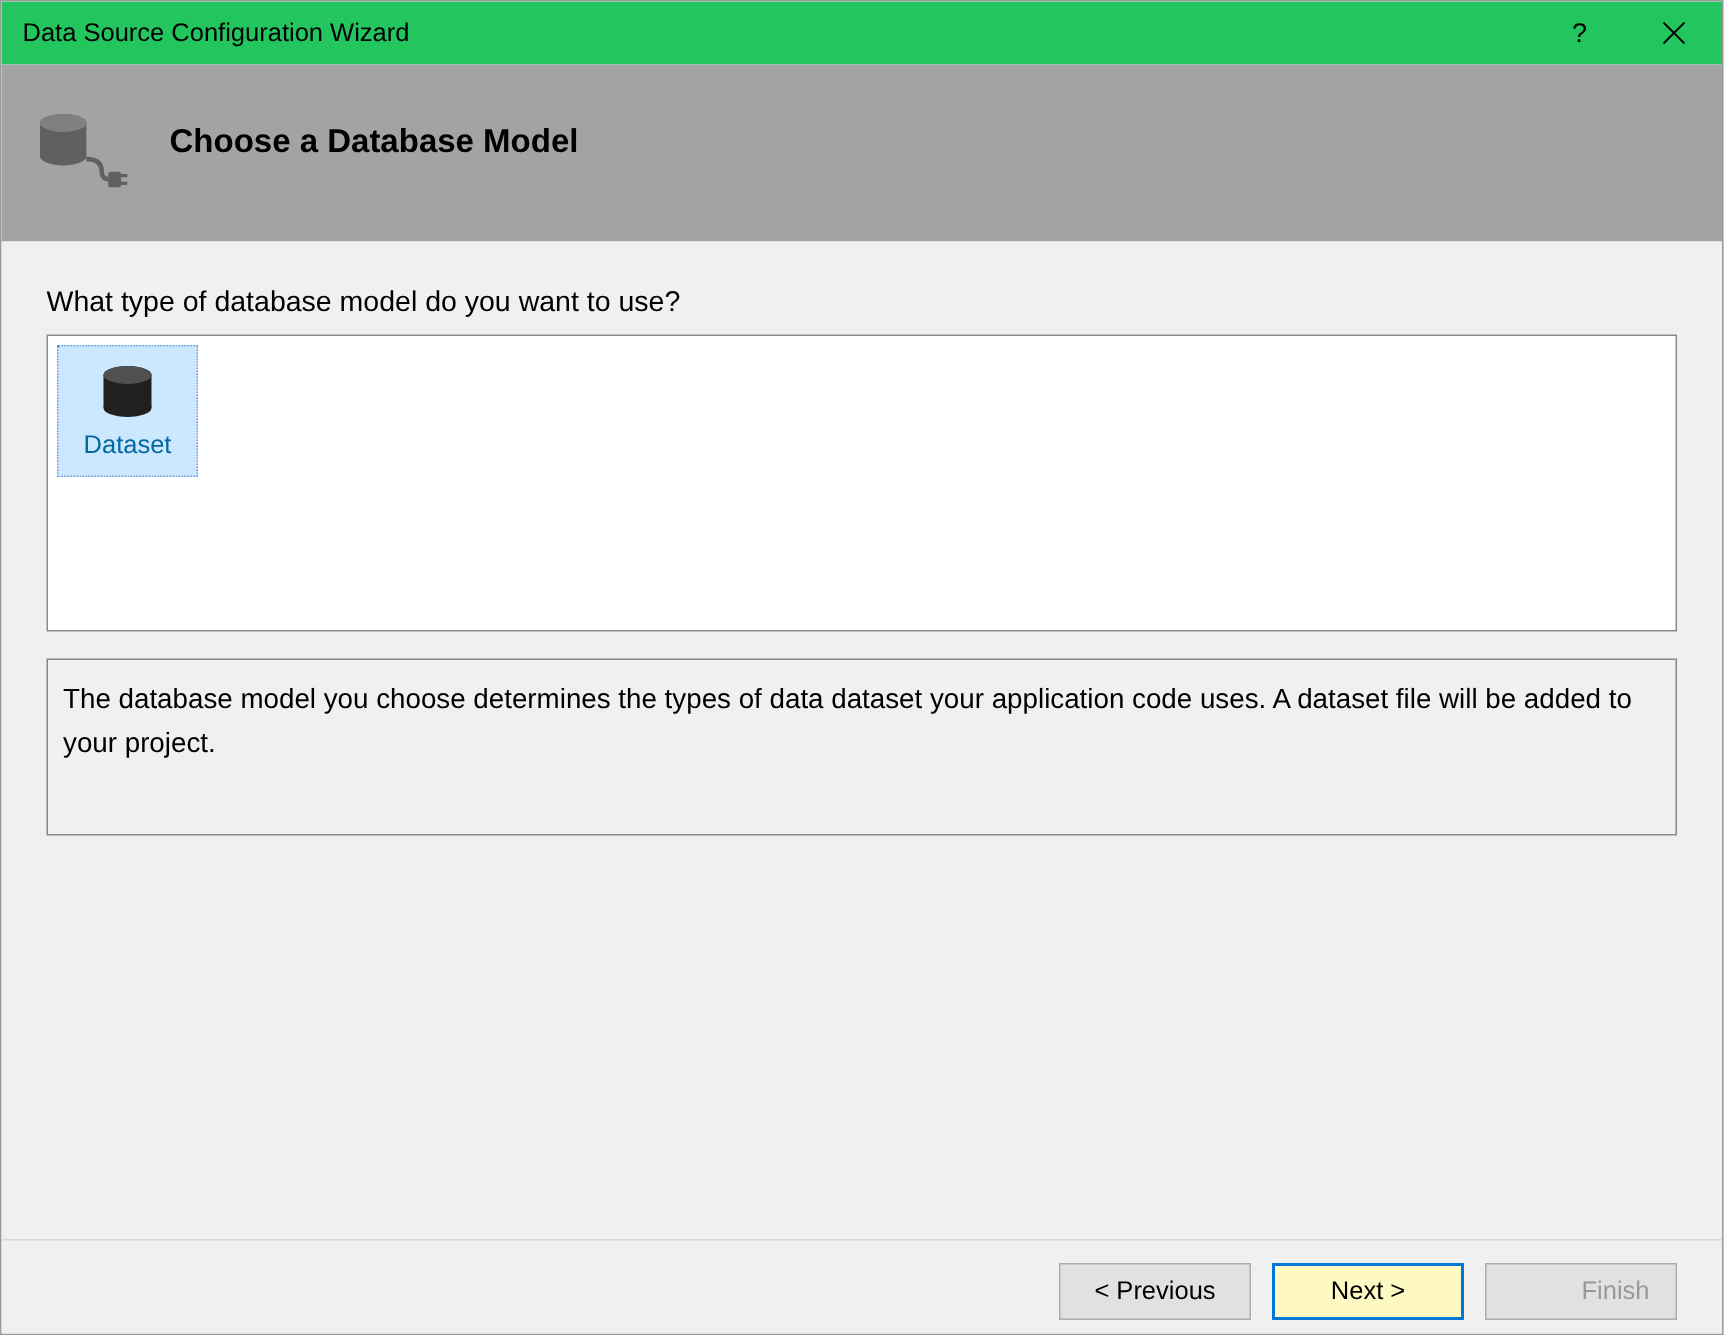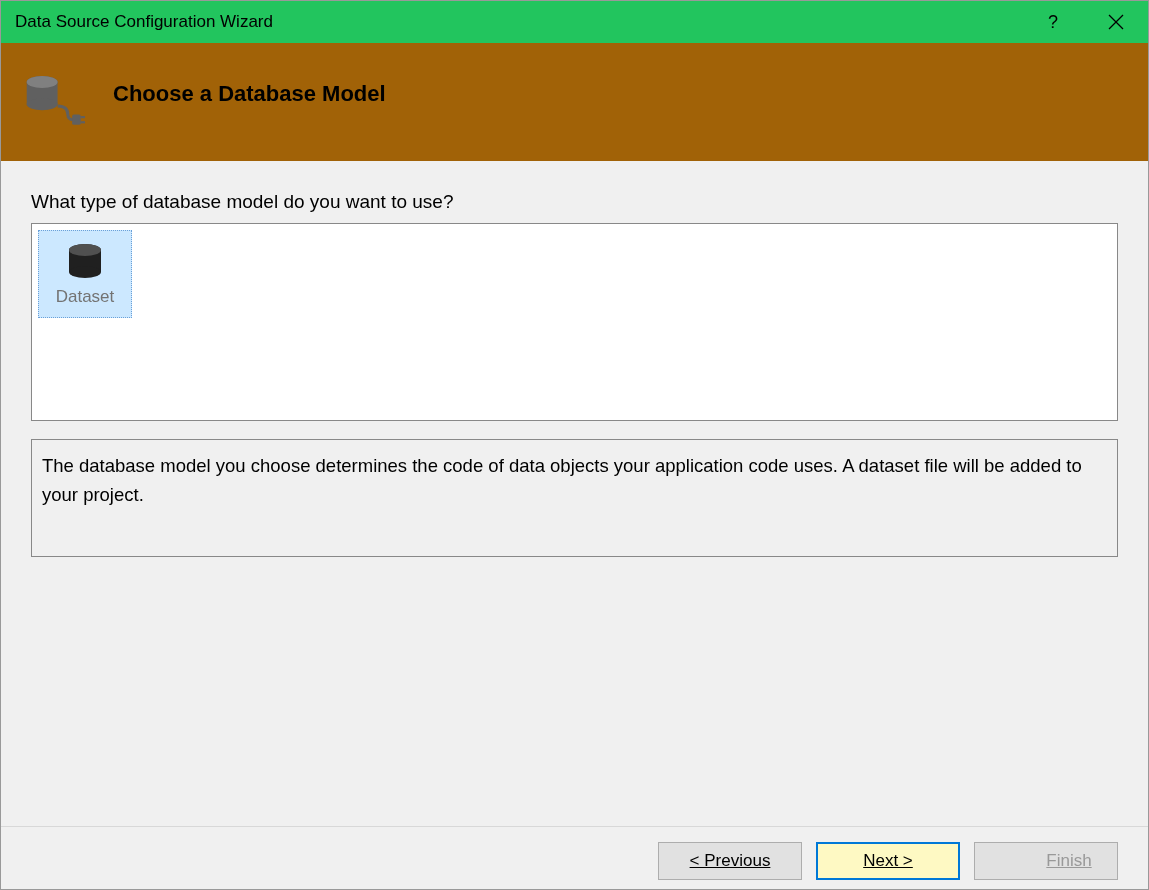--- a/index.html
+++ b/index.html
@@ -43,21 +43,21 @@
       padding: 4px 10px;
       display: flex;
       align-items: center;
       justify-content: center;
     }
     .titlebar-close svg {
       width: 16px;
       height: 16px;
     }
     .header-section {
-      background: #a16207;
+      background: #a3a3a3;
       padding: 26px 24px 32px 24px;
       display: flex;
       align-items: center;
       gap: 28px;
     }
     .header-icon {
       width: 60px;
       height: 60px;
       display: flex;
       align-items: flex-start;
@@ -101,21 +101,21 @@
     }
     .model-option-icon {
       width: 40px;
       height: 40px;
       display: flex;
       align-items: center;
       justify-content: center;
     }
     .model-option-label {
       font-size: 17px;
-      color: #737373;
+      color: #0369a1;
       text-align: center;
     }
     .description-box {
       border: 1px solid #888;
       background: #f0f0f0;
       padding: 12px 10px;
       height: 118px;
       font-size: 18.5px;
       color: #000;
       line-height: 1.55;
@@ -125,28 +125,27 @@
       border-top: 1px solid #d8d8d8;
       height: 68px;
       display: flex;
       align-items: center;
       justify-content: flex-end;
       padding: 0 30px;
       gap: 14px;
     }
     .wizard-button {
       height: 38px;
-      width: 144px;
+      width: 128px;
       font-size: 17px;
       font-family: inherit;
       background: #e1e1e1;
       border: 1px solid #adadad;
       color: #000;
       cursor: pointer;
-      text-decoration: underline;
     }
     .wizard-button.default {
       background: #fef9c3;
       border: 2px solid #0078d7;
     }
     .wizard-button.disabled {
       color: #999;
       cursor: default;
       padding-left: 46px;
     }
@@ -191,20 +190,20 @@
         <svg width="40" height="40" viewBox="0 0 40 40">
           <ellipse cx="20" cy="9" rx="16" ry="6" fill="#202020"></ellipse>
           <rect x="4" y="9" width="32" height="22" fill="#202020"></rect>
           <ellipse cx="20" cy="31" rx="16" ry="6" fill="#202020"></ellipse>
           <ellipse cx="20" cy="9" rx="16" ry="6" fill="#505050"></ellipse>
         </svg>
       </div>
       <div class="model-option-label">Dataset</div>
     </div>
   </div>
-  <div class="description-box">The database model you choose determines the code of data objects your application code uses. A dataset file will be added to your project.</div>
+  <div class="description-box">The database model you choose determines the types of data dataset your application code uses. A dataset file will be added to your project.</div>
 </div>
 
 <div class="footer">
   <button class="wizard-button">&lt; Previous</button>
   <button class="wizard-button default">Next &gt;</button>
   <button class="wizard-button disabled">Finish</button>
 </div>
 
 </body></html>

